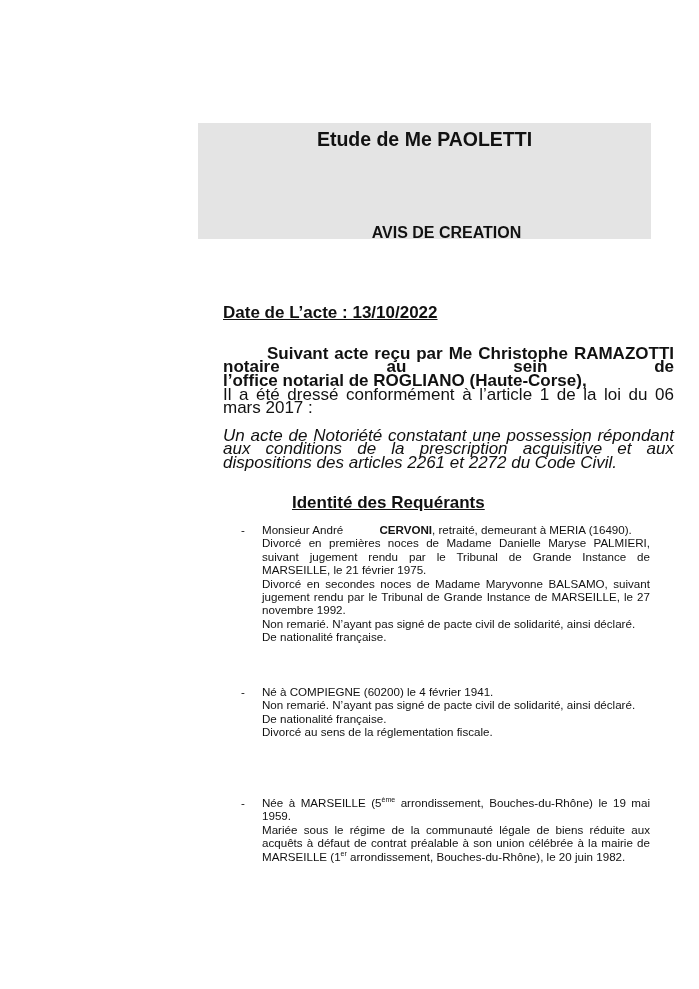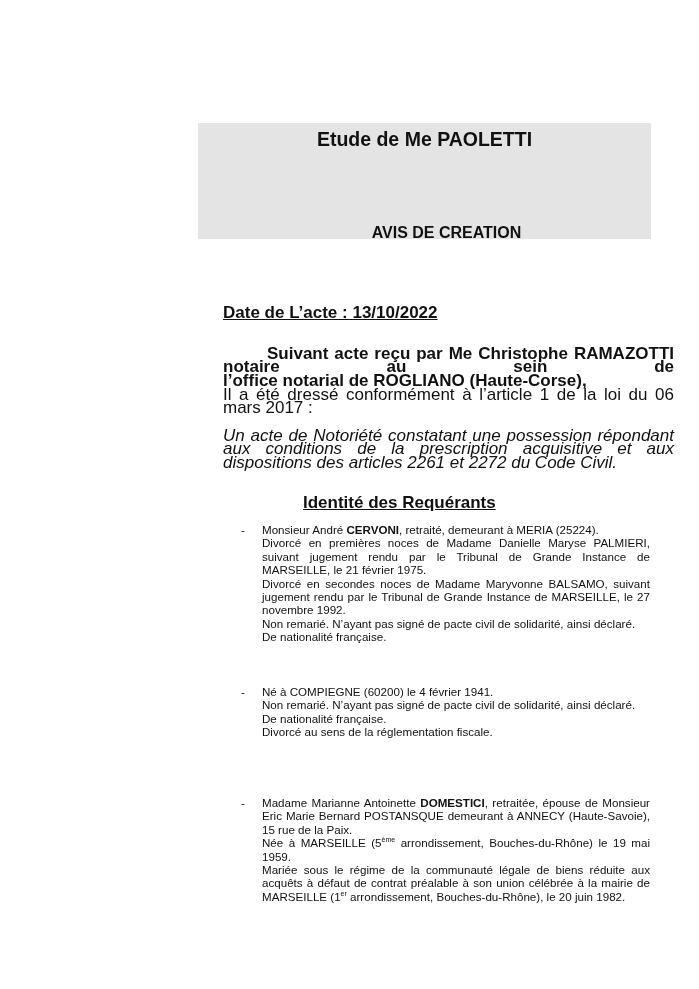--- a/index.html
+++ b/index.html
@@ -74,21 +74,21 @@
       top: 388px;
       width: 451px;
     }
     .notoriete {
       left: 199px;
       top: 429px;
       width: 451px;
       font-style: italic;
     }
     .section-title {
-      left: 279px;
+      left: 268px;
       top: 496px;
       font-weight: bold;
       text-decoration: underline;
     }
     .item {
       position: absolute;
       left: 241px;
       width: 409px;
     }
     .item .dash {
@@ -110,21 +110,21 @@
       margin: 0;
     }
     .item-1 { top: 523px; }
     .item-2 { top: 685px; }
     .item-3 { top: 796px; }
     sup {
       font-size: 7px;
       line-height: 0;
       vertical-align: super;
     }
-    b { font-weight: bold; }
+    b { font-weight: bold; margin-left: 33px; }
   </style>
 </head>
 <body>
 
 <div class="header-box">
   <div class="h1">Etude de Me PAOLETTI</div>
   <div class="h3">
     <span>AVIS DE CREATION</span><br>
   </div>
 </div>
@@ -138,38 +138,37 @@
 
 <div class="txt dresse">Il a été dressé conformément à l’article 1 de la loi du 06 mars 2017 :</div>
 
 <div class="txt notoriete">Un acte de Notoriété constatant une possession répondant aux conditions de la prescription acquisitive et aux dispositions des articles 2261 et 2272 du Code Civil.</div>
 
 <div class="txt section-title">Identité des Requérants</div>
 
 <div class="item item-1">
   <span class="dash">-</span>
   <div class="body">
-    <p><span>Monsieur André </span><b>CERVONI</b><span>, retraité, demeurant à MERIA (25224).</span></p>
+    <p><span>Monsieur André </span><b>CERVONI</b><span>, retraité, demeurant à MERIA (16490).</span></p>
     <p>Divorcé en premières noces de Madame Danielle Maryse PALMIERI, suivant jugement rendu par le Tribunal de Grande Instance de MARSEILLE, le 21 février 1975.</p>
     <p>Divorcé en secondes noces de Madame Maryvonne BALSAMO, suivant jugement rendu par le Tribunal de Grande Instance de MARSEILLE, le 27 novembre 1992.</p>
     <p>Non remarié. N’ayant pas signé de pacte civil de solidarité, ainsi déclaré.</p>
     <p>De nationalité française.</p>
   </div>
 </div>
 
 <div class="item item-2">
   <span class="dash">-</span>
   <div class="body">
     <p>Né à COMPIEGNE (60200) le 4 février 1941.</p>
     <p>Non remarié. N’ayant pas signé de pacte civil de solidarité, ainsi déclaré.</p>
     <p>De nationalité française.</p>
     <p>Divorcé au sens de la réglementation fiscale.</p>
   </div>
 </div>
 
 <div class="item item-3">
   <span class="dash">-</span>
   <div class="body">
-    <p><span>Madame Marianne Antoinette </span><b>DOMESTICI</b><span>, retraitée, épouse de Monsieur Eric Marie Bernard POSTANSQUE demeurant à ANNECY (Haute-Savoie), 15 rue de la Paix.</span></p>
     <p><span>Née à MARSEILLE (5</span><sup>ème</sup><span> arrondissement, Bouches-du-Rhône) le 19 mai 1959.</span></p>
     <p><span>Mariée sous le régime de la communauté légale de biens réduite aux acquêts à défaut de contrat préalable à son union célébrée à la mairie de MARSEILLE (1</span><sup>er</sup><span> arrondissement, Bouches-du-Rhône), le 20 juin 1982.</span></p>
   </div>
 </div>
 
 </body></html>

